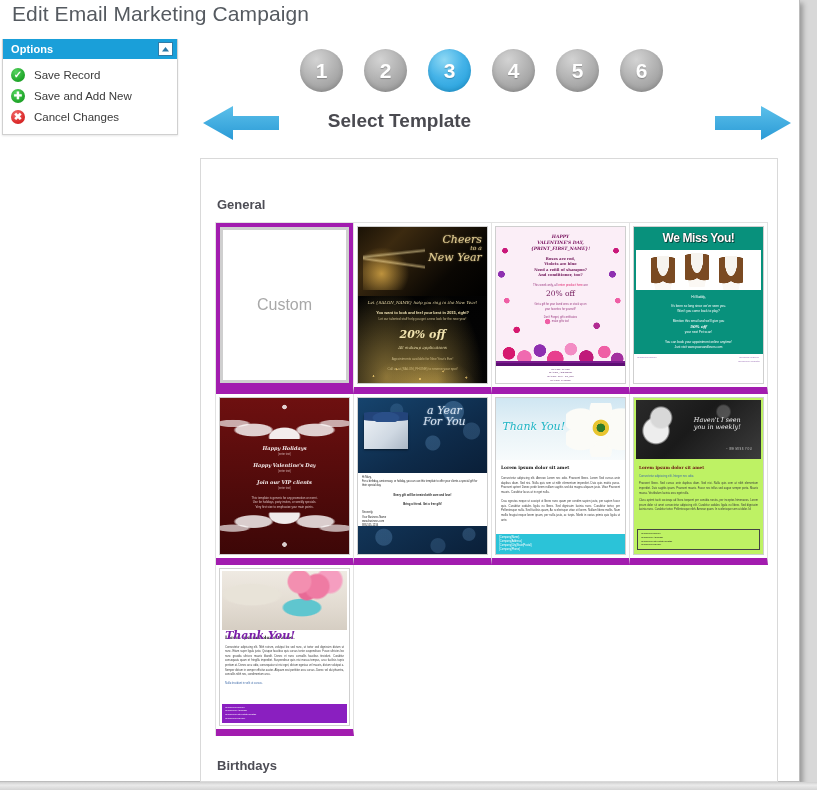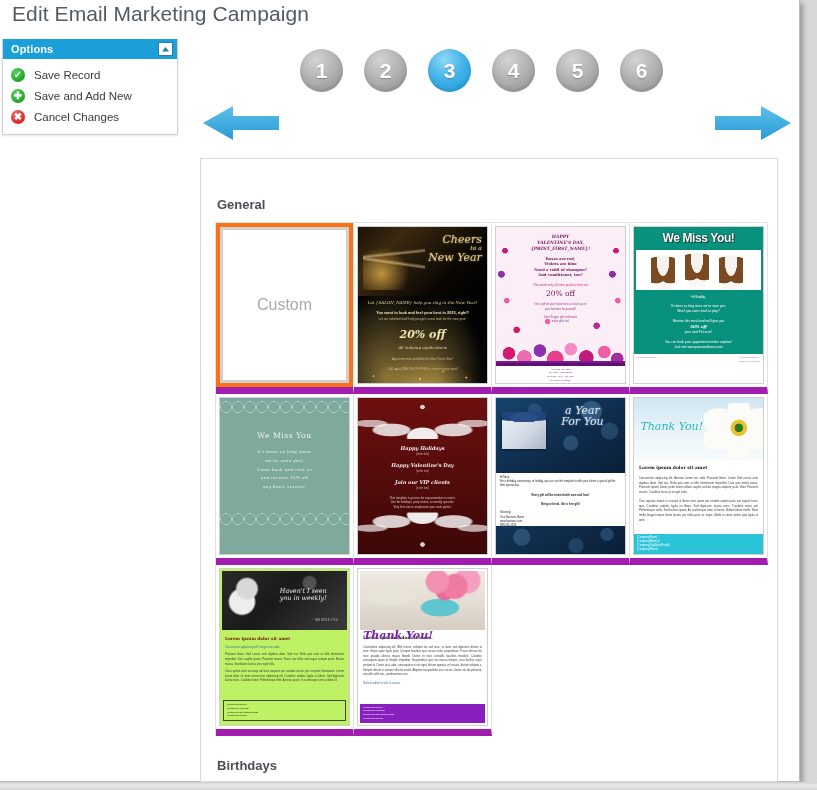--- a/index.html
+++ b/index.html
@@ -153,21 +153,21 @@
   }
   .tpl-cell {
     width: 138px; height: 171px;
     border-right: 1px solid #e2e2e2;
     border-bottom: 7px solid #a21caf;
     display: flex; align-items: center; justify-content: center;
     background: #ffffff;
     cursor: pointer;
     padding: 3px;
   }
-  .tpl-cell.selected { background: #f97316; padding: 4px; }
+  .tpl-cell.selected { background: #a21caf; padding: 4px; }
   .thumb {
     width: 100%; height: 100%;
     overflow: hidden;
     position: relative;
     border: 1px solid #cfcfcf;
     background: #fff;
     font-size: 3.2px;
     line-height: 1.45;
   }
   .tpl-cell.selected .thumb { border: 3px solid #cfcfcf; }
@@ -447,20 +447,21 @@
 
     <div class="steps">
       <div class="step">1</div>
       <div class="step">2</div>
       <div class="step active">3</div>
       <div class="step">4</div>
       <div class="step">5</div>
       <div class="step">6</div>
     </div>
 
+    <div class="step-caption">Select Template</div>
 
     <div class="nav-arrow prev">
       <svg width="76" height="40" viewBox="0 0 76 40">
         <defs>
             <linearGradient id="gl" x1="0" y1="0" x2="0" y2="1">
           <stop offset="0" stop-color="#5cc0ea"></stop>
               <stop offset="1" stop-color="#2a9ad6"></stop>
         </linearGradient>
           </defs>
         <polygon points="0,20 30,3 30,13 76,13 76,27 30,27 30,37" fill="url(#gl)"></polygon>
@@ -578,32 +579,20 @@
               <div class="dogs-foot">
                 <span>{Company|Name}</span>
                 <span>
                   <span style="display:block">{Company|Phone}</span>
                   <span style="display:block">{Company|Website}</span>
                 </span>
               </div>
             </div>
           </div>
 
-          <div class="tpl-cell">
-            <div class="thumb t-teal">
-              <div class="teal-wave"></div>
-              <div class="teal-h">We Miss You</div>
-              <div class="teal-l">It's been so long since</div>
-              <div class="teal-l">we've seen you!</div>
-              <div class="teal-l">Come back and visit us</div>
-              <div class="teal-l">and receive 15% off</div>
-              <div class="teal-l">any basic service!</div>
-              <div class="teal-wave bot"></div>
-            </div>
-          </div>
 
           <div class="tpl-cell">
             <div class="thumb t-holiday">
               <div class="hol-orn"></div>
               <div class="hol-mid">
                 <div class="hol-t">Happy Holidays</div>
                 <div class="hol-s">(enter text)</div>
                 <div class="hol-t">Happy Valentine's Day</div>
                 <div class="hol-s">(enter text)</div>
                 <div class="hol-t">Join our VIP clients</div>

